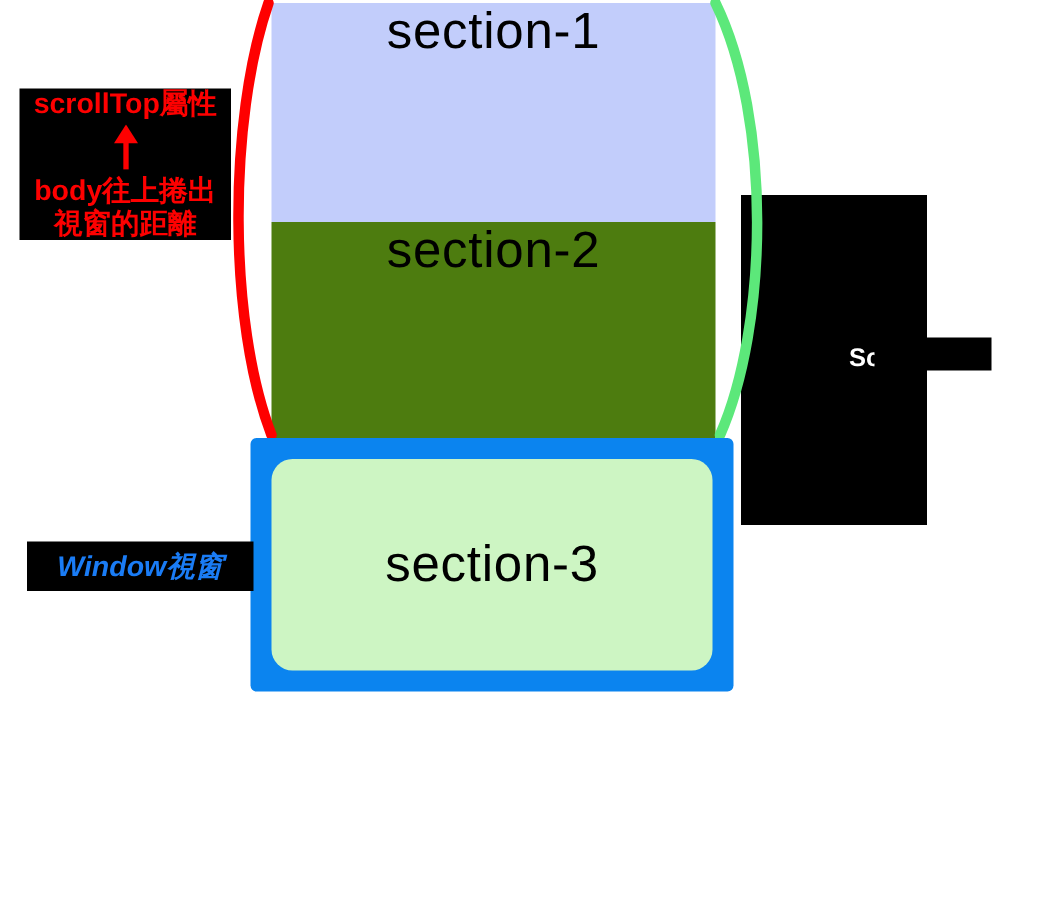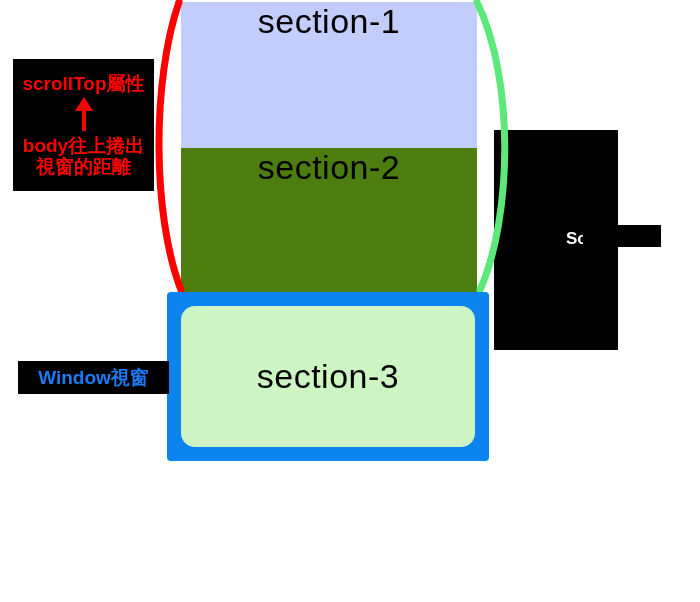--- a/index.html
+++ b/index.html
@@ -79,21 +79,21 @@
   .black-panel {
     position: absolute;
     background: #000000;
     z-index: 8;
   }
 
   #scrolltop-note {
     left: 13px;
     top: 59px;
     width: 141px;
-    height: 132px;
+    height: 101px;
     display: flex;
     flex-direction: column;
     align-items: center;
     justify-content: center;
     color: #fe0000;
     font-weight: bold;
     font-size: 19px;
     line-height: 1.12;
     text-align: center;
   }
@@ -109,20 +109,21 @@
     top: 361px;
     width: 151px;
     height: 33px;
     display: flex;
     align-items: center;
     justify-content: center;
     color: #1a7cf5;
     font-weight: bold;
     font-size: 19px;
     white-space: nowrap;
+    font-style: italic;
   }
 
   #scrollheight-note {
     left: 494px;
     top: 130px;
     width: 124px;
     height: 220px;
     z-index: 4;
   }
   #scrollheight-label {

